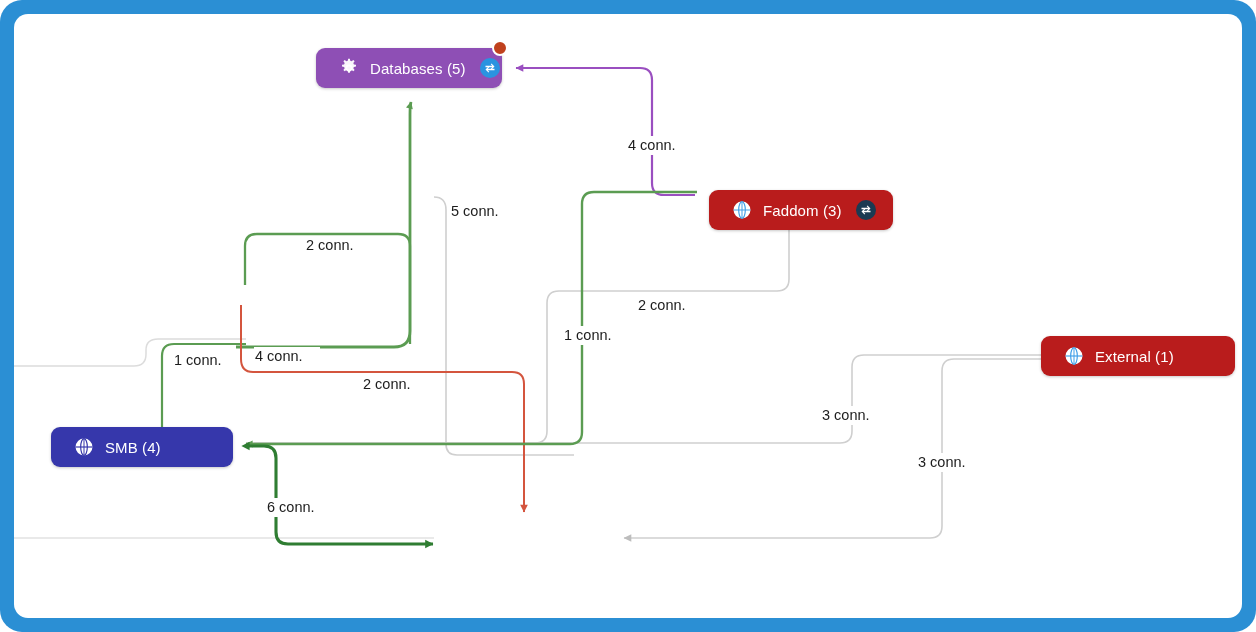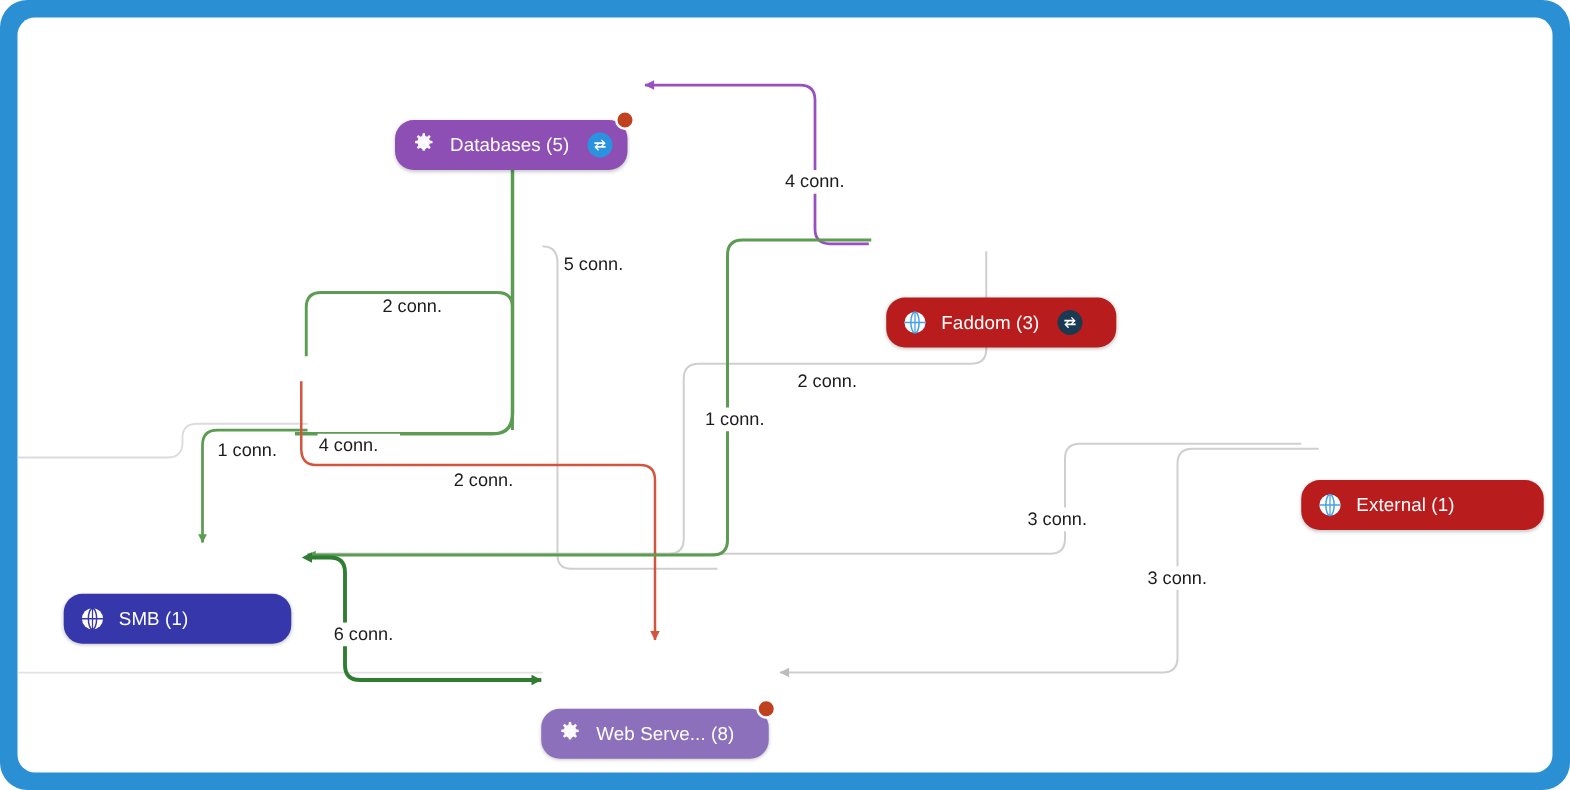--- a/index.html
+++ b/index.html
@@ -46,27 +46,26 @@
   }
   .edge-label-bg {
     fill: #ffffff;
   }
   
   .node {
     position: absolute;
     display: flex;
     align-items: center;
     height: 40px;
-    border-radius: 15px;
-    padding: 0 12px;
+    border-radius: 9px;
+    padding: 0 22px;
     box-sizing: border-box;
     color: #ffffff;
     box-shadow: 0 1px 3px rgba(0,0,0,0.22);
     white-space: nowrap;
-    margin-top: 48px;
   }
   .node .node-icon {
     width: 22px; height: 22px;
     flex: 0 0 22px;
     margin-right: 10px;
     display: block;
   }
   .node .node-label {
     font-size: 15px;
     letter-spacing: 0.1px;
@@ -232,26 +231,18 @@
       <span class="node-label">External (1)</span>
     </div>
 
     <div class="node c-navy" style="left:37px; top:413px; width:182px;">
       <svg class="node-icon" viewBox="0 0 24 24">
         <circle cx="12" cy="12" r="9.2" fill="#ffffff"></circle>
         <ellipse cx="12" cy="12" rx="3.6" ry="9.2" fill="none" stroke="#3637ab" stroke-width="1.3"></ellipse>
         <line x1="2.8" y1="12" x2="21.2" y2="12" stroke="#3637ab" stroke-width="1.3"></line>
         <line x1="12" y1="2.8" x2="12" y2="21.2" stroke="#3637ab" stroke-width="1.1"></line>
       </svg>
-      <span class="node-label">SMB (1)</span>
-    </div>
-
-    <div class="node c-mauve" style="left:419px; top:505px; width:182px;">
-      <svg class="node-icon" viewBox="0 0 24 24">
-        <path fill="#ffffff" d="M12 8.2a3.8 3.8 0 1 0 0 7.6 3.8 3.8 0 0 0 0-7.6zm0 1.8a2 2 0 1 1 0 4 2 2 0 0 1 0-4z"></path>
-        <path fill="#ffffff" d="M11 1.8h2l.35 2.3 1.5.62 1.85-1.4 1.42 1.42-1.4 1.85.62 1.5 2.3.35v2l-2.3.35-.62 1.5 1.4 1.85-1.42 1.42-1.85-1.4-1.5.62-.35 2.3h-2l-.35-2.3-1.5-.62-1.85 1.4-1.42-1.42 1.4-1.85-.62-1.5-2.3-.35v-2l2.3-.35.62-1.5-1.4-1.85L7.3 3.32l1.85 1.4 1.5-.62z" opacity="0.95"></path>
-      </svg>
-      <span class="node-label">Web Serve... (8)</span>
-      <span class="alert-dot"></span>
-    </div>
+      <span class="node-label">SMB (4)</span>
+    </div>
+
 
   </div>
 </div>
 
 </body></html>

